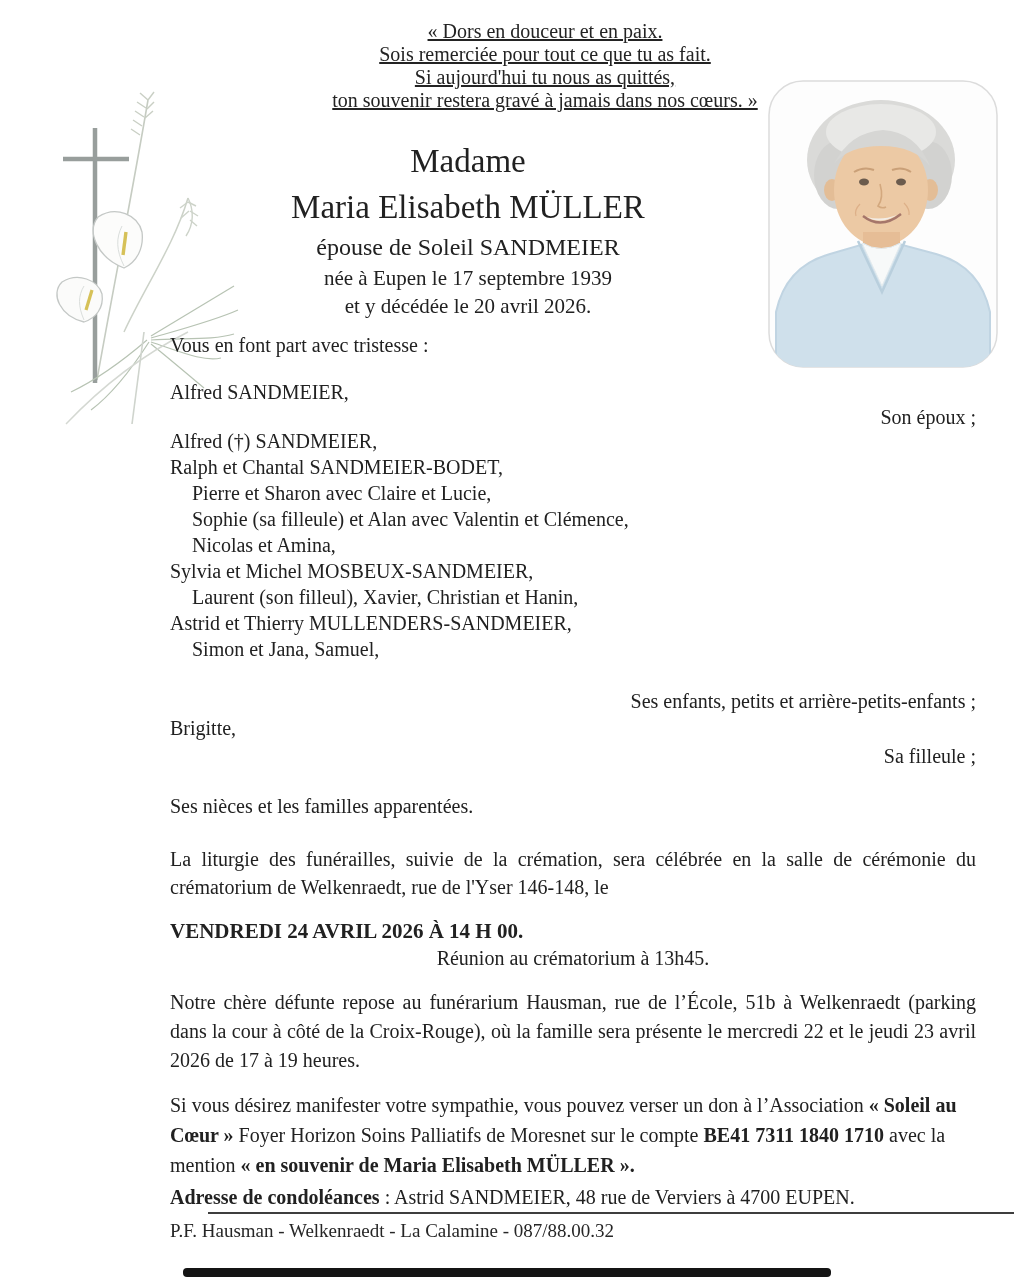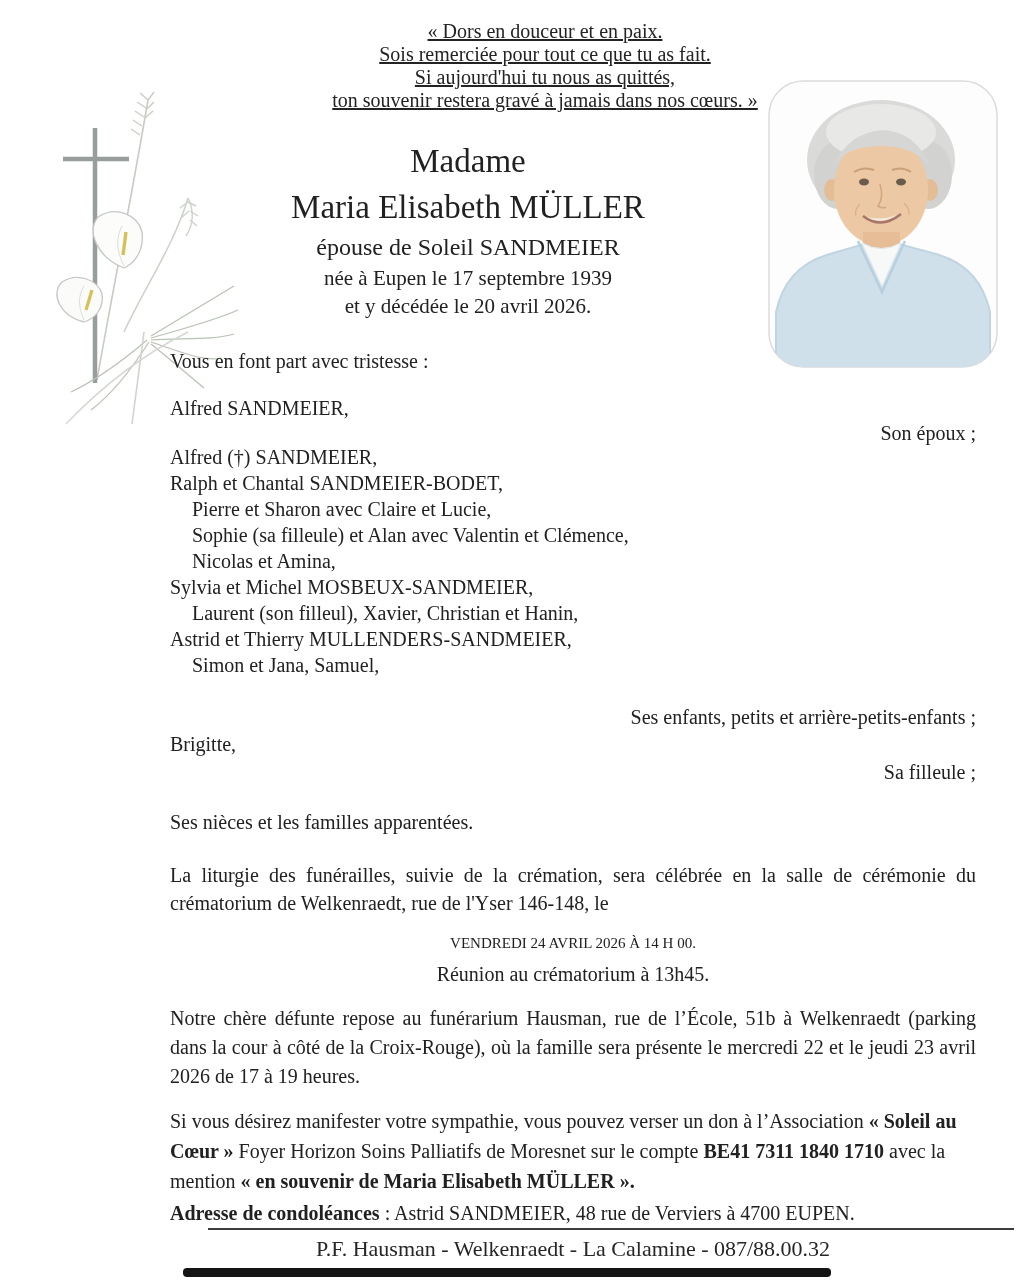--- a/index.html
+++ b/index.html
@@ -16,40 +16,40 @@
   .decoration{left:36px;top:80px;width:208px;height:345px;}
   .photo{left:768px;top:80px;width:230px;height:288px;}
   
   .title-block{top:138px;left:0;width:936px;text-align:center;}
   .t-madame{font-size:33px;line-height:46px;}
   .t-name{font-size:33px;line-height:46px;}
   .t-spouse{font-size:24px;line-height:34px;}
   .t-born,.t-died{font-size:21px;line-height:28px;}
   
   .main{left:170px;top:0;width:806px;height:1280px;font-size:20px;}
-  .main > div{position:absolute;width:806px;margin-top:16px;}
+  .main > div{position:absolute;width:806px;}
   .l-intro{top:334px;}
   .l-husband{top:381px;}
   .r{text-align:right;}
   .l-rel-husband{top:406px;}
   .family{top:428px;line-height:26px;}
   .family .indent{padding-left:22px;}
   .l-rel-children{top:690px;}
   .l-goddaughter{top:717px;}
   .l-rel-goddaughter{top:745px;}
   .l-nieces{top:795px;}
   .p-ceremony{top:845px;line-height:28px;text-align:justify;}
-  .l-datetime{top:919px;text-align:center;font-weight:normal;font-size:15px;}
+  .l-datetime{top:919px;text-align:left;font-weight:bold;font-size:21px;}
   .l-meeting{top:947px;text-align:center;}
   .p-repose{top:988px;line-height:29px;text-align:justify;}
   .p-donation{top:1090px;line-height:30px;}
   .b{font-weight:bold;}
   .l-condolence{top:1186px;}
   .condolence-rule{top:1212px;left:38px;width:690px;height:2px;background:#3d3d3d;}
-  .l-footer{top:1220px;text-align:center;font-size:22px;color:#262626;}
+  .l-footer{top:1220px;text-align:left;font-size:19px;color:#262626;}
   
   .scan-bar{left:183px;top:1268px;width:648px;height:9px;background:#141414;border-radius:4px;}
 </style>
 </head>
 <body>
 
 <div class="abs quote">
     <div>« Dors en douceur et en paix.</div>
     <div>Sois remerciée pour tout ce que tu as fait.</div>
     <div>Si aujourd'hui tu nous as quittés,</div>

